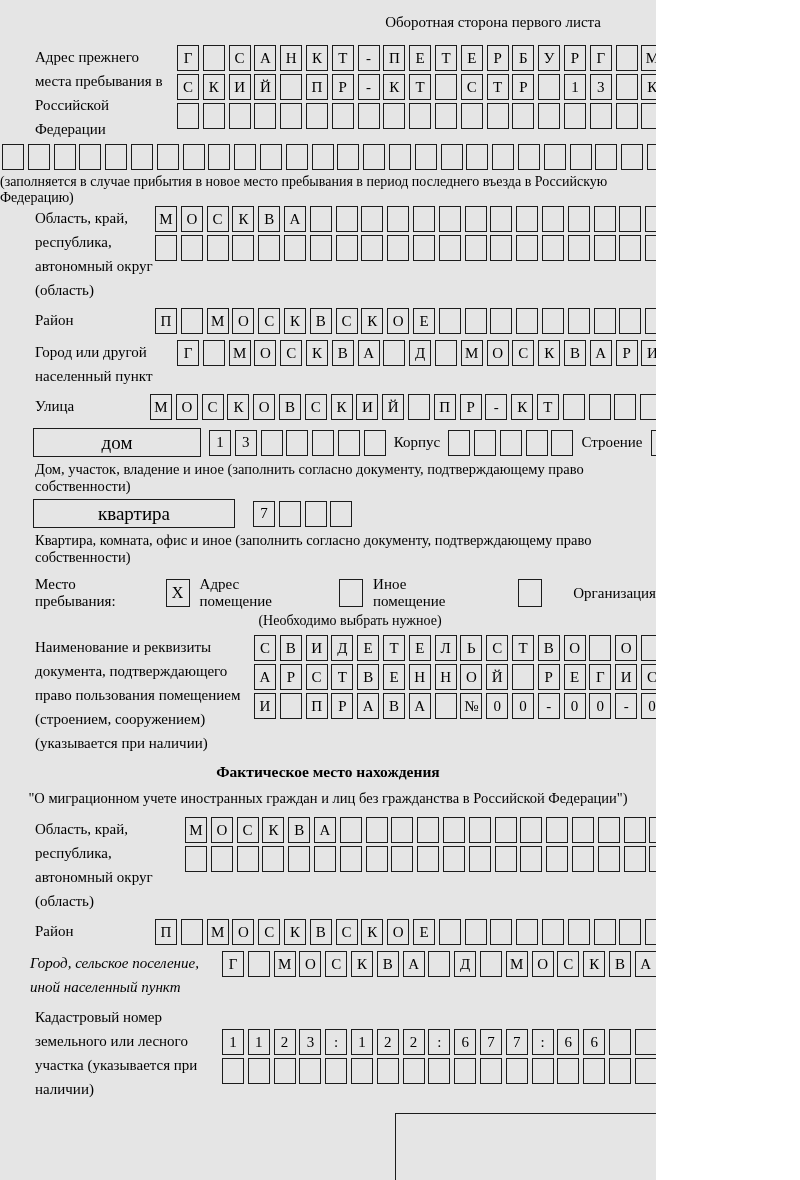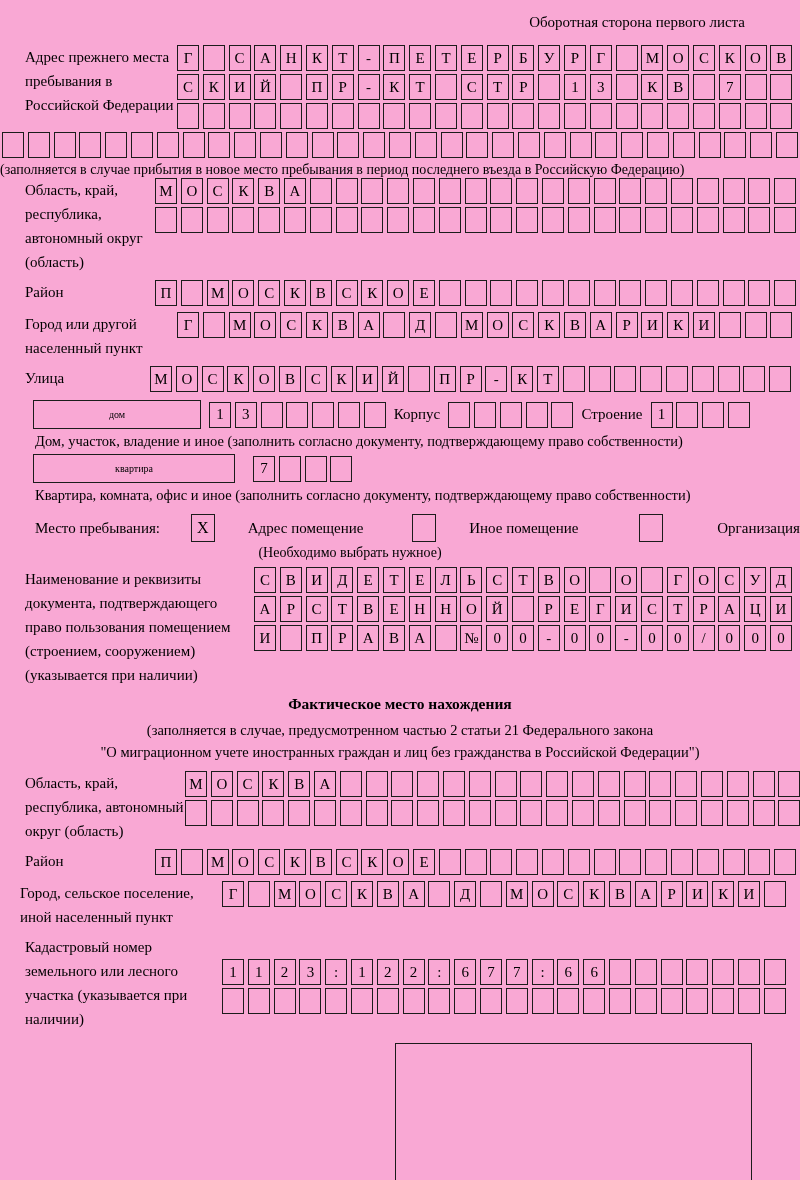--- a/index.html
+++ b/index.html
@@ -1,26 +1,26 @@
 <!DOCTYPE html>
 <html><head>
 <meta charset="utf-8">
 <style>
   html,body{margin:0;padding:0;background:#fff;}
   .page{
     position:relative;
-    width:800px;height:1180px;
-    background:#f9a8d4;color:#000;
+    width:656px;height:1180px;
+    background:#e5e5e5;color:#000;
     font-family:"Liberation Serif", serif;
     overflow:hidden;
   }
   .hdr-note{ text-align:right; padding:14px 55px 0 0; font-size:15px; }
 
   .field{ display:flex; align-items:flex-start; }
-  .label{ box-sizing:border-box; padding-left:25px; font-size:15px; line-height:24px; flex:none; }
+  .label{ box-sizing:border-box; padding-left:35px; font-size:15px; line-height:24px; flex:none; }
   .w177{ width:177px; }
   .w155{ width:155px; }
   .w150{ width:150px; }
   .w185{ width:185px; }
   .w222{ width:222px; }
   .w254{ width:254px; }
   .boxcol{ display:flex; flex-direction:column; gap:3px; }
   .boxrow{ display:flex; gap:3.8px; flex:none; }
   .cell{
     box-sizing:border-box; flex:none;
@@ -32,21 +32,21 @@
   .fullrow{ margin:3px 0 0 2px; }
 
   .caption{ font-size:14px; margin-top:4px; }
   .caption-left{ font-size:14.5px; margin:4px 0 2px 35px; }
   .sec-title{ font-size:15.5px; font-weight:bold; text-align:center; margin:8px 0 6px 0; }
 
   .houserow{ display:flex; align-items:center; margin:8px 0 0 33px; }
   .widebox{
     box-sizing:border-box; border:1.6px solid #1c1c1c;
     height:29px; display:flex; align-items:center; justify-content:center;
-    font-size:10px; flex:none;
+    font-size:19px; flex:none;
   }
   .inline-lbl{ font-size:15px; padding:0 8px; flex:none; }
 
   .stay-row{ display:flex; align-items:center; margin:10px 0 0 35px; font-size:15px;justify-content:space-between; }
   .checkbox{
     box-sizing:border-box; flex:none;
     width:24px; height:28px; border:1.6px solid #1c1c1c;
     display:flex; align-items:center; justify-content:center; font-size:16px;
   }
   .stay-note{ width:660px; text-align:center; font-size:14px; margin-top:3px;padding-left:20px; }
@@ -457,21 +457,20 @@
           <span class="cell">0</span>
           <span class="cell">/</span>
           <span class="cell">0</span>
           <span class="cell">0</span>
           <span class="cell">0</span>
         </div>
     </div>
   </div>
 
   <div class="sec-title mt8">Фактическое место нахождения</div>
-  <div class="fact-note">(заполняется в случае, предусмотренном частью 2 статьи 21 Федерального закона</div>
   <div class="fact-note" style="margin-top:0;">"О миграционном учете иностранных граждан и лиц без гражданства в Российской Федерации")</div>
 
   <div class="field mt8">
     <div class="label w185">Область, край, республика, автономный округ (область)</div>
     <div class="boxcol">
       <div class="boxrow">
           <span class="cell">М</span>
           <span class="cell">О</span>
           <span class="cell">С</span>
           <span class="cell">К</span>
@@ -550,21 +549,21 @@
         <span class="cell"></span>
         <span class="cell"></span>
         <span class="cell"></span>
         <span class="cell"></span>
         <span class="cell"></span>
         <span class="cell"></span>
       </div>
   </div>
 
   <div class="field mt6">
-    <div class="label w222" style="padding-left:20px;">Город, сельское поселение, иной населенный пункт</div>
+    <div class="label w222" style="padding-left:30px;font-style:italic;">Город, сельское поселение, иной населенный пункт</div>
     <div class="boxrow">
         <span class="cell">Г</span>
         <span class="cell"></span>
         <span class="cell">М</span>
         <span class="cell">О</span>
         <span class="cell">С</span>
         <span class="cell">К</span>
         <span class="cell">В</span>
         <span class="cell">А</span>
         <span class="cell"></span>

